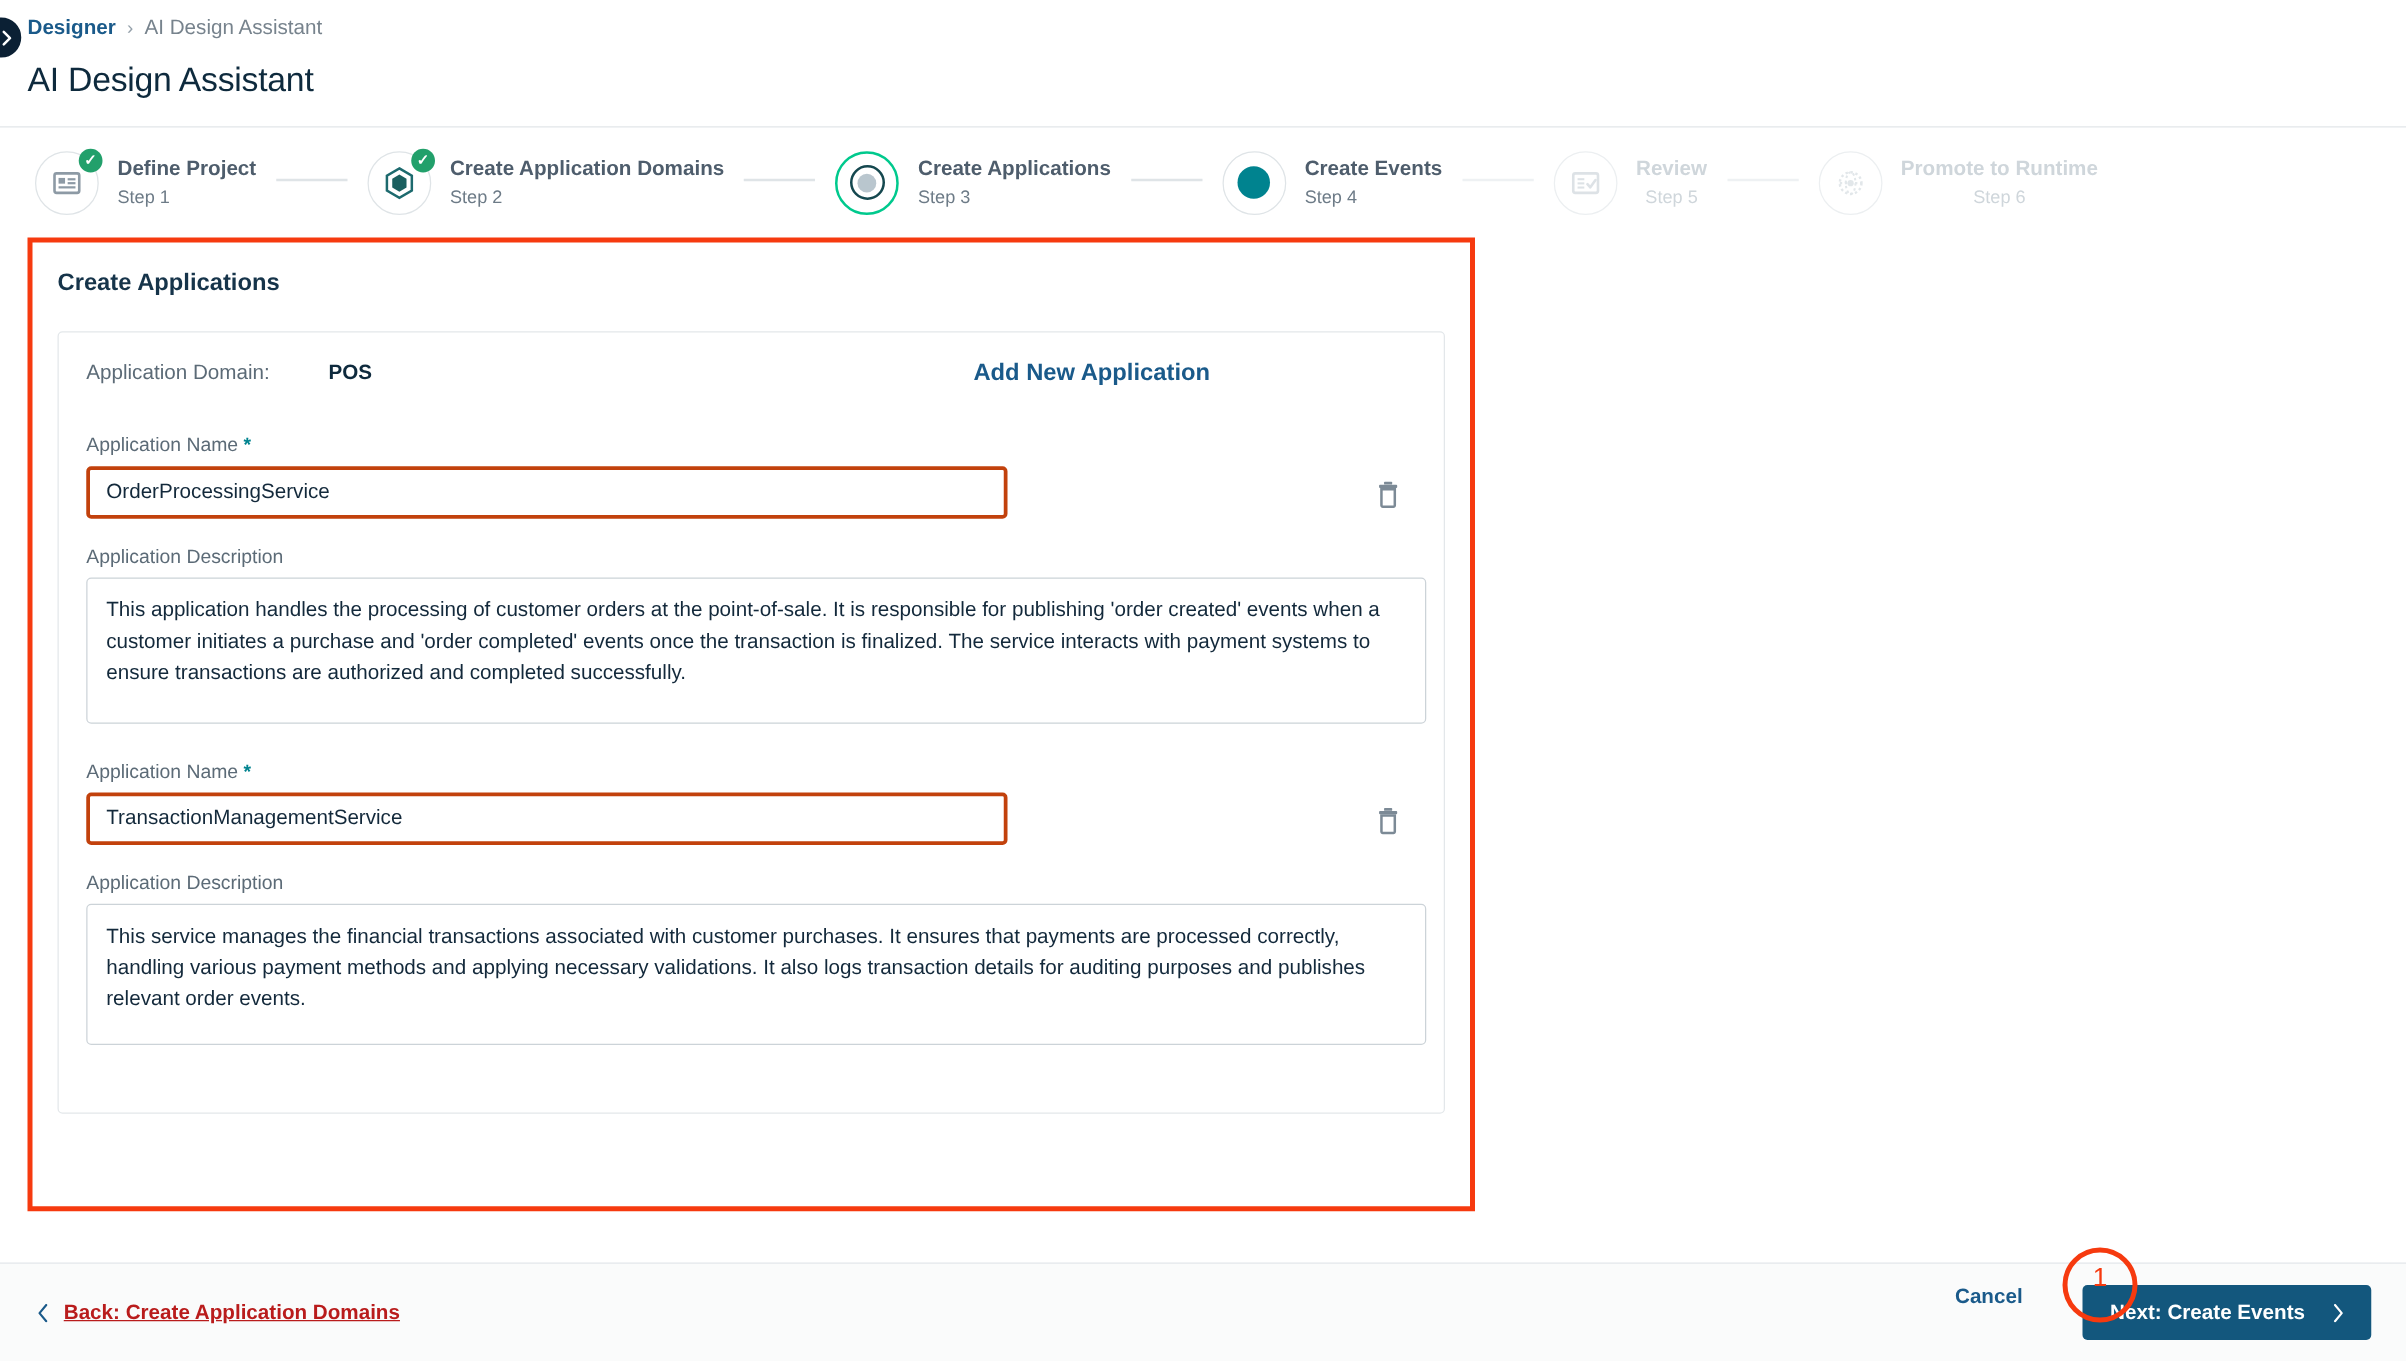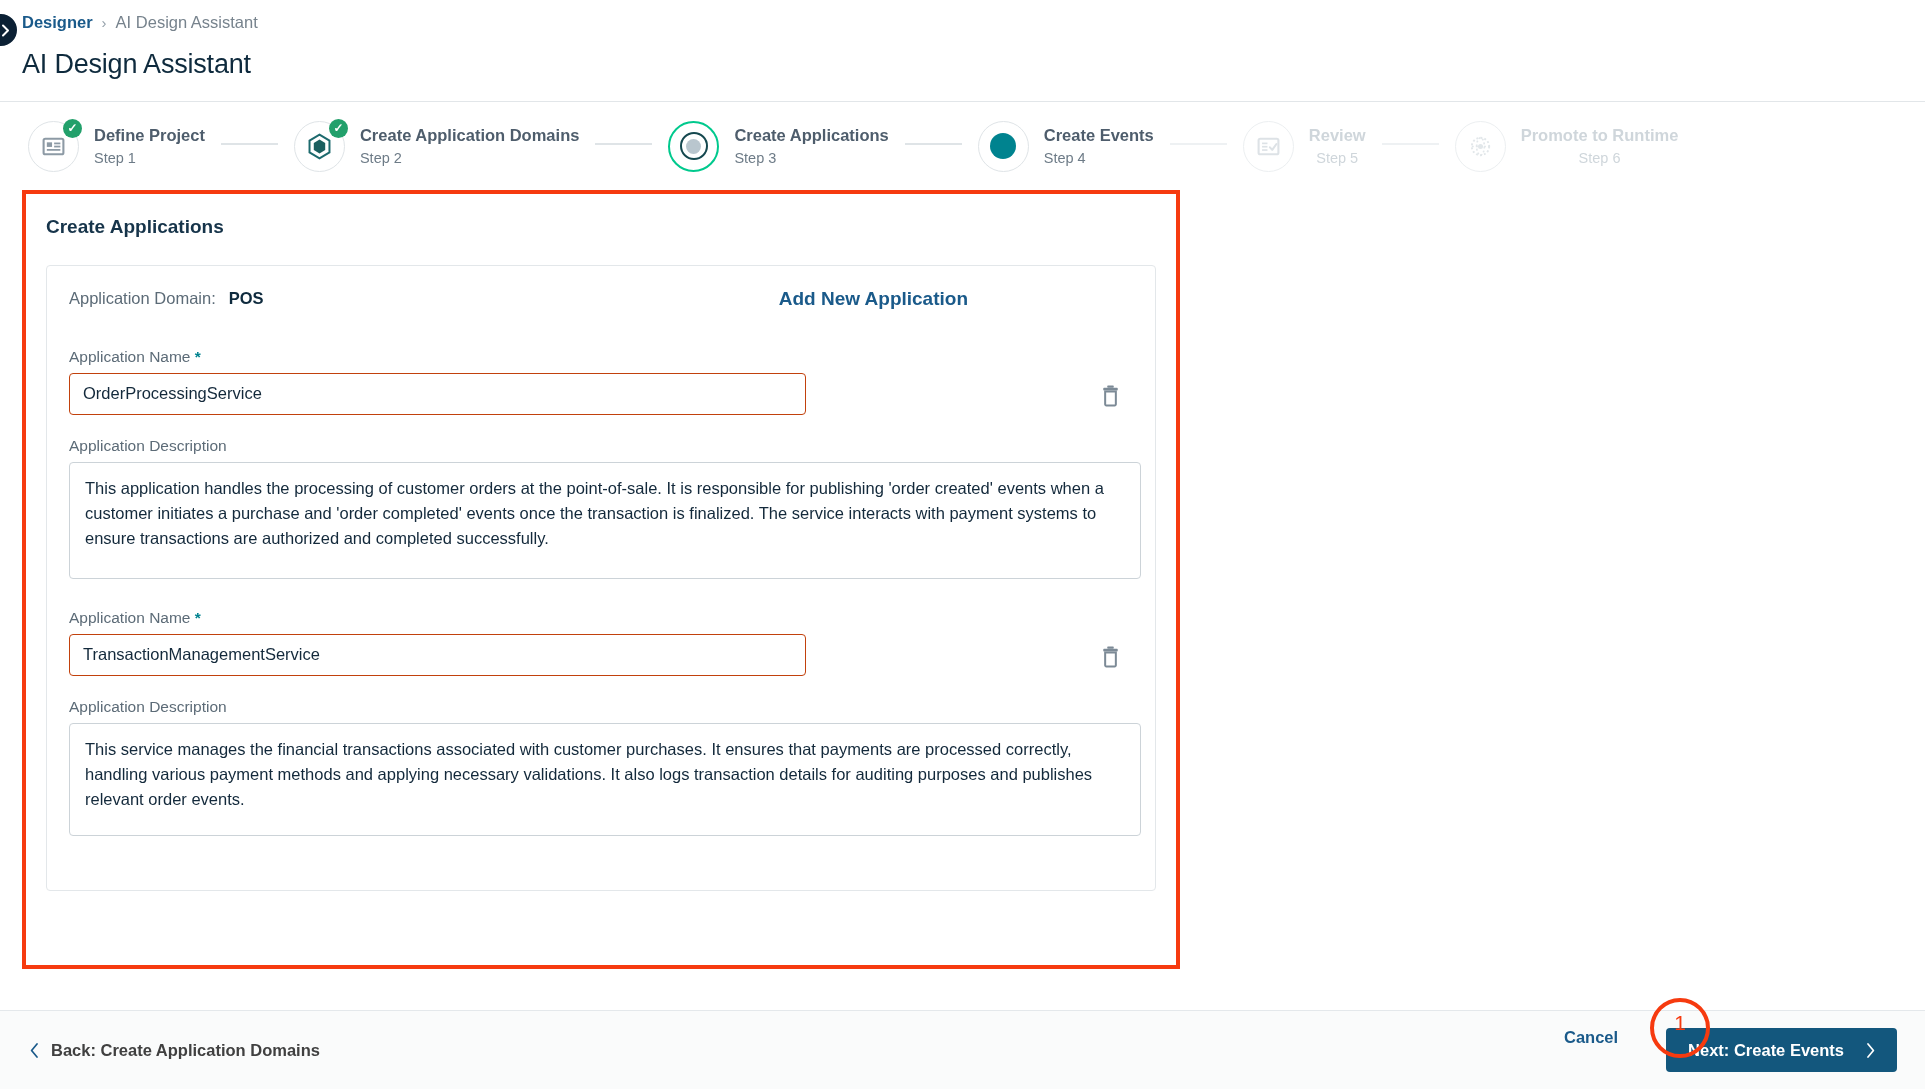--- a/index.html
+++ b/index.html
@@ -111,35 +111,35 @@
   .domain-card {
     border: 1px solid #e3e7ea; border-radius: 4px;
     padding: 22px 22px 24px 22px;
   }
   .domain-row {
     display: flex; align-items: center; justify-content: space-between;
     margin-bottom: 38px;
   }
   .domain-left { display: flex; align-items: baseline; gap: 13px; }
   .domain-lbl { font-size: 16.5px; color: #5c6b77; }
-  .domain-val { font-size: 16.5px; color: #0e2a3d; font-weight: 700; }
+  .domain-val { font-size: 16.5px; color: #0e2a3d; font-weight: 700; margin-left: 34px; }
   .add-app-link {
     font-size: 19px; color: #1a5a8a; font-weight: 700; cursor: pointer;
     margin-right: 165px;
   }
 
   .app-block { margin-bottom: 30px; }
   .field-row { display: flex; align-items: flex-end; gap: 0; }
   .fld-label {
     font-size: 15.5px; color: #5c6b77; margin-bottom: 7px; display: block;
   }
   .req { color: #00838f; font-weight: 700; }
   .name-input {
     width: 737px; height: 42px;
-    border: 1px solid #c2410c; border-radius: 4px;
+    border: 3px solid #c2410c; border-radius: 4px;
     padding: 0 13px; font-size: 16.5px; color: #13293b;
     font-family: "Liberation Sans", sans-serif;
     background: #fff; outline: none;
   }
   .trash-btn {
     margin-left: 294px; margin-bottom: 8px;
     background: none; border: none; cursor: pointer; padding: 0;
     display: flex; align-items: center; justify-content: center;
   }
   .desc-label { margin-top: 22px; }
@@ -157,21 +157,21 @@
   
   .footer {
     position: absolute; left: 0; bottom: 0;
     width: 1925px; height: 79px;
     background: #fafbfb; border-top: 1px solid #e4e8eb;
     display: flex; align-items: center; justify-content: space-between;
     padding: 0 28px 0 30px;
   }
   .back-link {
     display: flex; align-items: center; gap: 12px;
-    font-size: 16.5px; font-weight: 700; color: #404040; cursor: pointer;
+    font-size: 16.5px; font-weight: 700; color: #b91c1c; cursor: pointer; text-decoration: underline;
   }
   .footer-right { display: flex; align-items: flex-start; gap: 48px; }
   .cancel-btn {
     font-size: 16.5px; font-weight: 700; color: #1a5a8a;
     background: none; border: none; cursor: pointer;
     font-family: "Liberation Sans", sans-serif;
   }
   .next-btn {
     background: #13577d; color: #fff; border: none; border-radius: 4px;
     height: 44px; padding: 0 22px;

